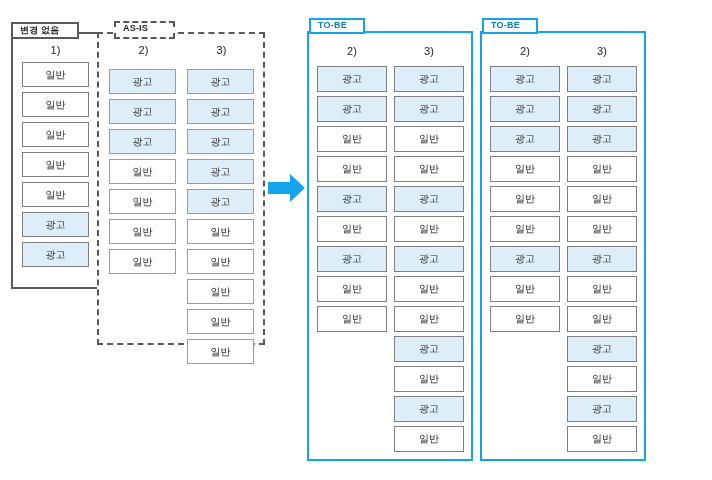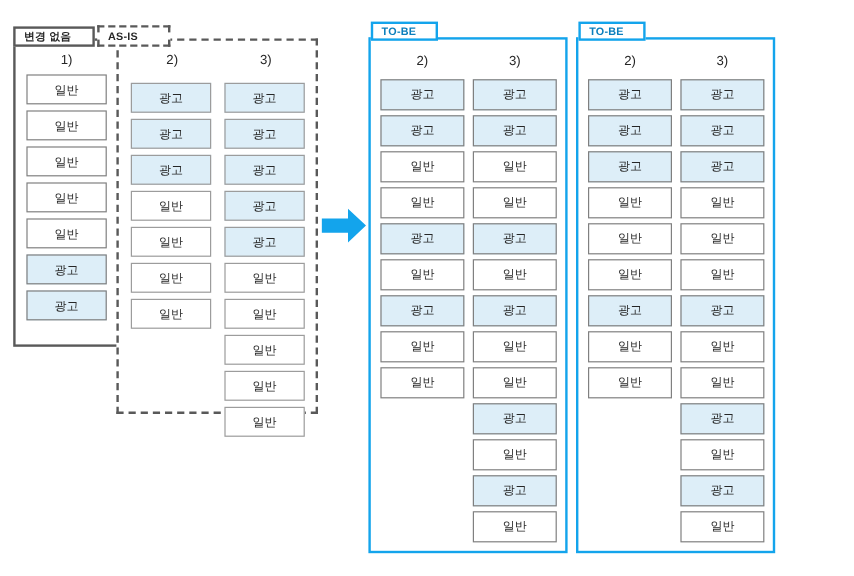--- a/index.html
+++ b/index.html
@@ -14,21 +14,21 @@
 
   
   .panel{position:absolute;box-sizing:border-box;background:#ffffff;}
   .panel-solid{border:2px solid #595959;}
   .panel-dashed{border:2px dashed #595959;}
   .panel-blue{border:2px solid #13a4ec;}
 
   
   .tab{position:absolute;box-sizing:border-box;background:#ffffff;
        font-size:9px;font-weight:bold;color:#262626;
-       display:flex;align-items:center;padding-left:7px;letter-spacing:.2px;z-index:5;}
+       display:flex;align-items:flex-start;padding-left:7px;letter-spacing:.2px;z-index:5;}
   .tab-solid{border:2px solid #595959;}
   .tab-dashed{border:2px dashed #595959;}
   .tab-blue{border:2px solid #13a4ec;color:#0b7fbd;}
 
   
   .colhead{position:absolute;font-size:11px;color:#262626;text-align:center;
            font-weight:normal;}
   .box{position:absolute;box-sizing:border-box;
        display:flex;align-items:center;justify-content:center;
        font-size:10px;color:#262626;
@@ -45,21 +45,21 @@
 
 <div class="canvas">
 
   <div class="panel panel-solid" style="left:11px;top:32px;width:89px;height:257px;"></div>
   <div class="tab tab-solid" style="left:11px;top:22px;width:68px;height:17px;">
     <span>변경 없음</span>
   </div>
   <div class="colhead" style="left:11px;top:44px;width:89px;">1)</div>
 
   <div class="panel panel-dashed" style="left:97px;top:32px;width:168px;height:313px;"></div>
-  <div class="tab tab-dashed" style="left:81px;top:21px;width:61px;height:18px;">
+  <div class="tab tab-dashed" style="left:114px;top:21px;width:61px;height:18px;">
     <span>AS-IS</span>
   </div>
   <div class="colhead" style="left:108px;top:44px;width:71px;">2)</div>
   <div class="colhead" style="left:186px;top:44px;width:71px;">3)</div>
 
   <div class="arrow" style="left:268px;top:172px;width:38px;height:32px;">
     <svg width="38" height="32" viewBox="0 0 38 32">
       <polygon points="0,10 22,10 22,2 37,16 22,30 22,22 0,22" fill="#13a4ec"></polygon>
     </svg>
   </div>

